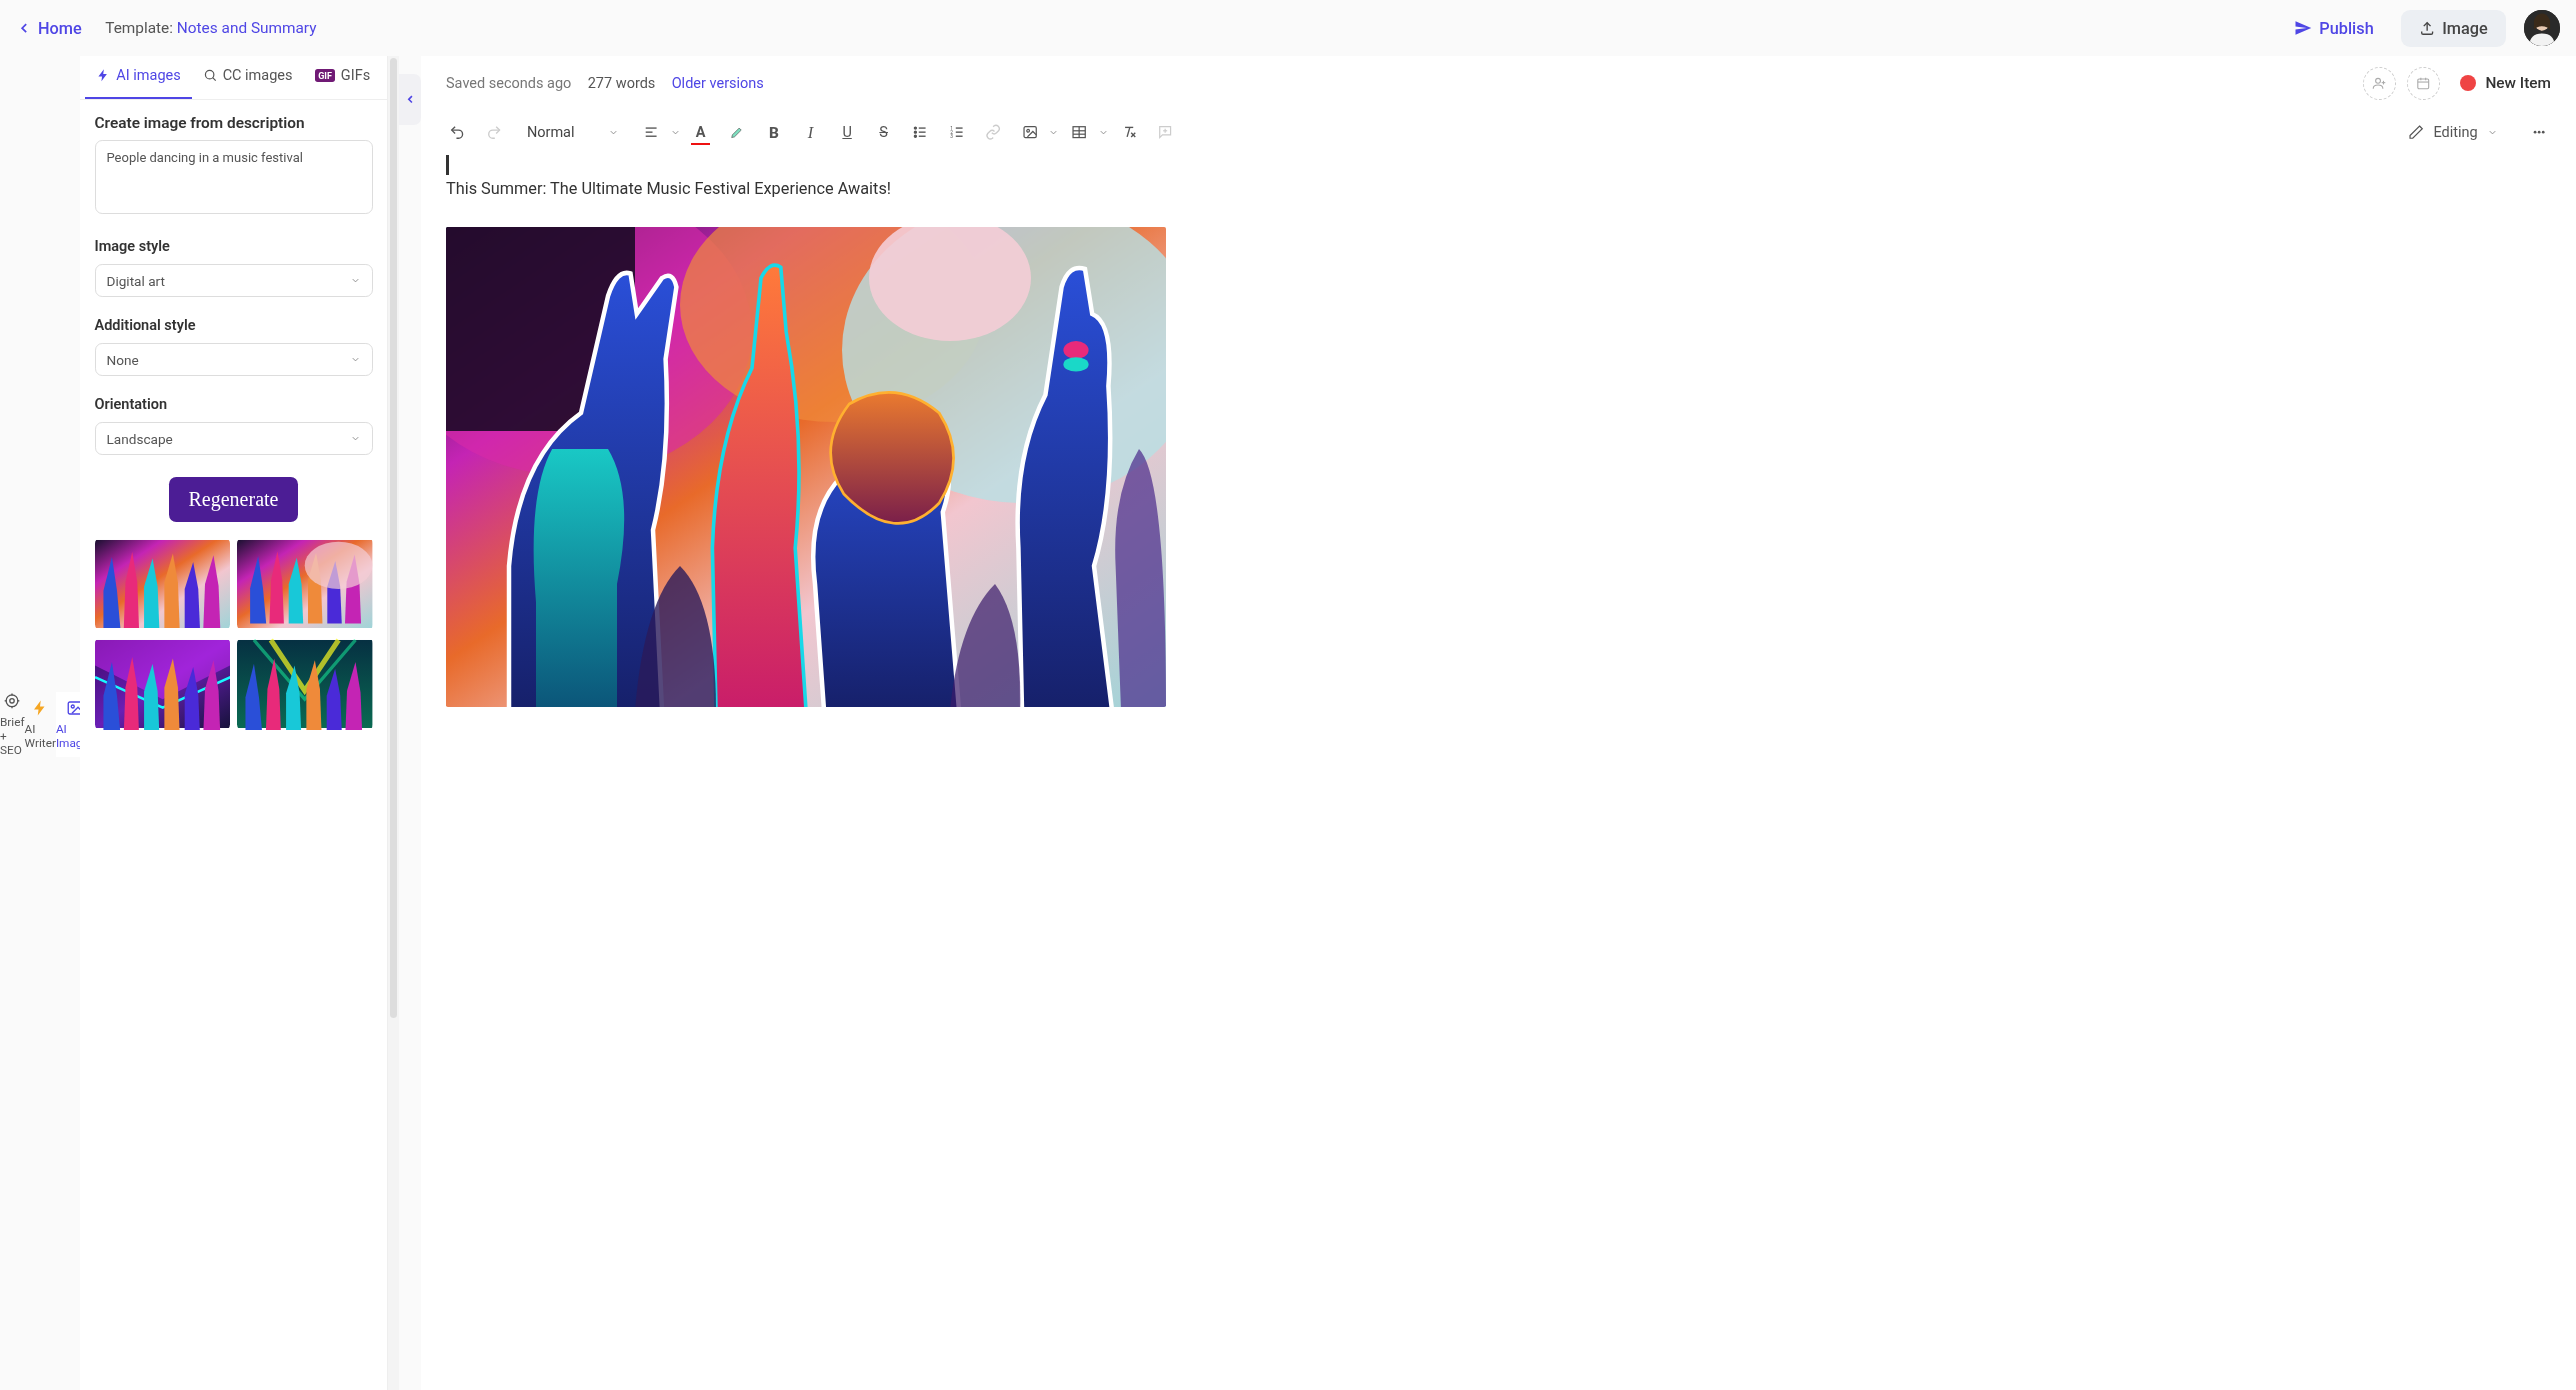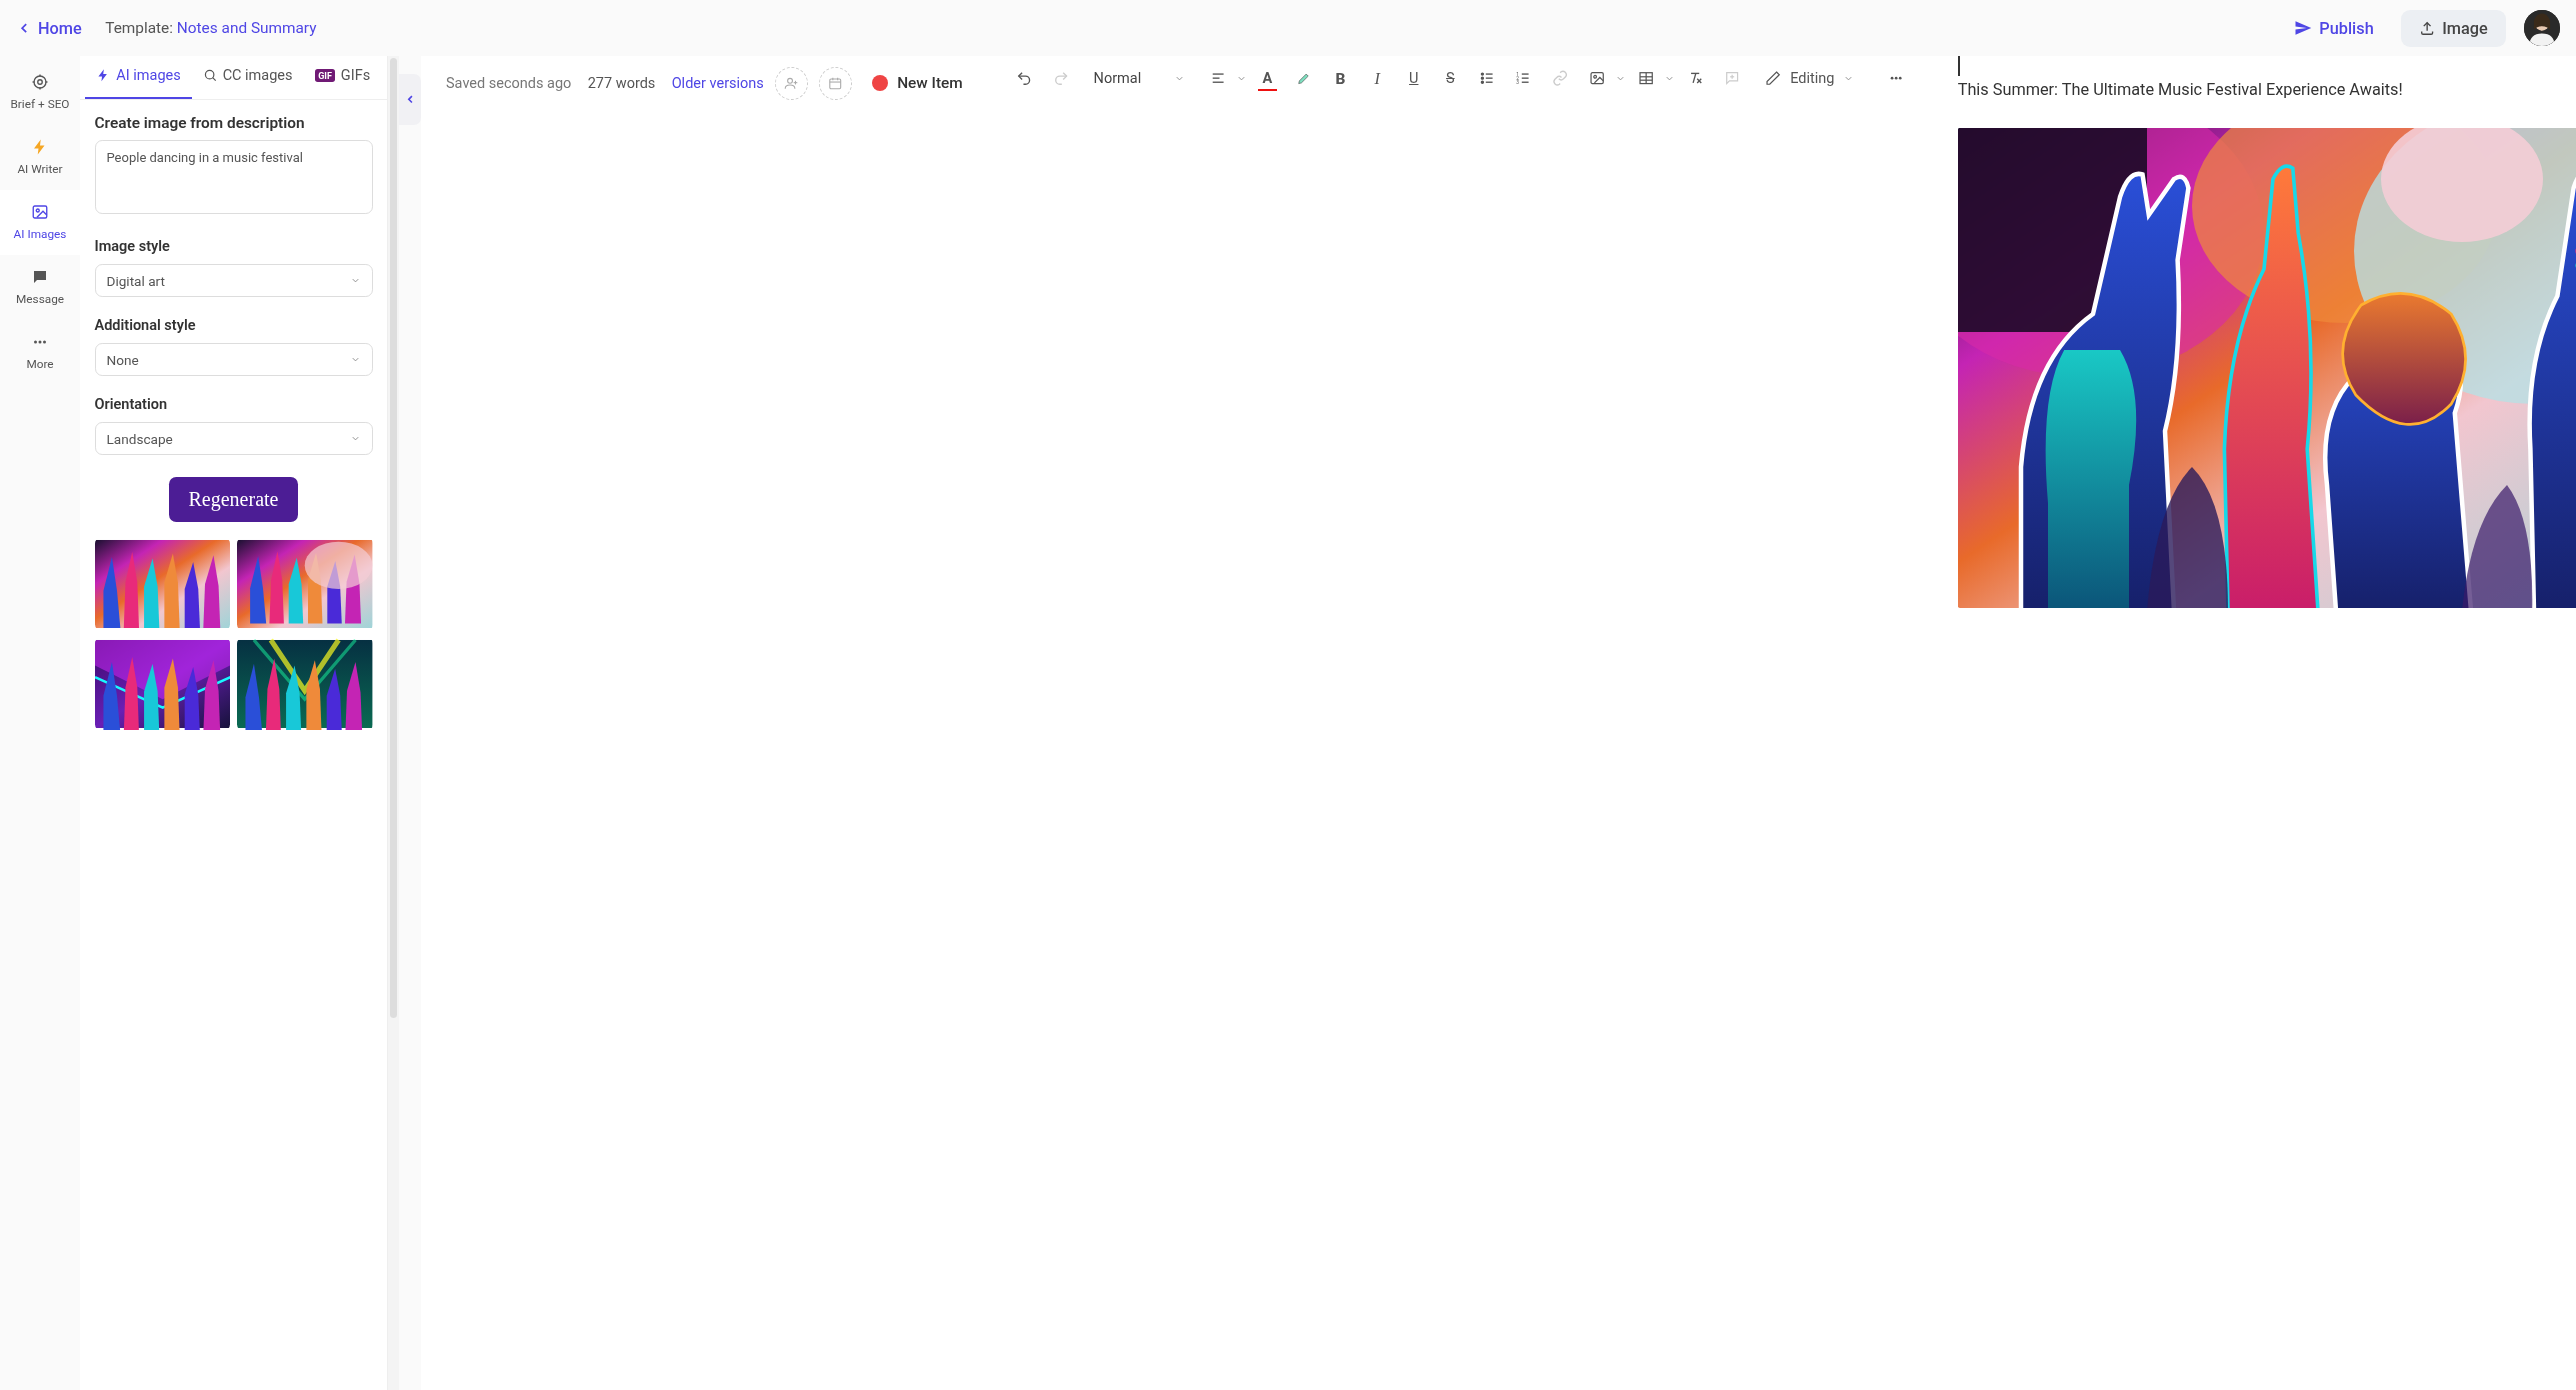--- a/index.html
+++ b/index.html
@@ -13,21 +13,21 @@
   .topbar-spacer { flex: 1; }
   .publish-btn { display: flex; align-items: center; gap: 7.2px; color: #4f46e5; font-size: 16.3px; font-weight: 500; padding: 9px 18px; border-radius: 9px; cursor: pointer; }
   .share-btn { display: flex; align-items: center; gap: 7.2px; color: #444; font-size: 16.3px; font-weight: 500; padding: 9px 18px; border-radius: 9px; background: #eceff3; cursor: pointer; margin-left: 9px; }
   .avatar { width: 36px; height: 36px; border-radius: 50%; margin-left: 18px; overflow: hidden; background: #333; display:flex;align-items:center;justify-content:center;}
   .avatar svg { width:36px;height:36px; }
   
   
   .main { display: flex; height: calc(100vh - 56px); }
   
   
-  .rail { width: 80px; background: #fafafa; display: flex; flex-direction: column; align-items: center; padding-top: 3.6px; }
+  .rail { width: 80px; background: #fafafa; display: flex; flex-direction: row; align-items: center; padding-top: 3.6px; }
   .rail-item { width: 100%; height: 65px; display: flex; flex-direction: column; align-items: center; justify-content: center; gap: 5.4px; font-size: 11.8px; color: #555; cursor: pointer; }
   .rail-item.active { background: #fff; color: #4f46e5; }
   .rail-item svg { width: 18px; height: 18px; }
   
   
   .panel-wrap { display:flex; }
   .panel { width: 308px; background: #fff; display: flex; flex-direction: column; border-right: 0.9px solid #eee; position:relative;}
   .panel-tabs { display: flex; border-bottom: 0.9px solid #eee; padding: 0 5.4px; }
   .ptab { padding: 11px 11px 12.7px; display: flex; align-items: center; gap: 5.4px; font-size: 14.5px; color: #555; cursor: pointer; border-bottom: 2.7px solid transparent; }
   .ptab.active { color: #4f46e5; border-bottom-color: #4f46e5; }
@@ -41,21 +41,21 @@
   .select { width: 100%; height: 33px; border: 0.9px solid #ddd; border-radius: 7.2px; padding: 0 11px; font-size: 13.6px; color: #555; display:flex;align-items:center;justify-content:space-between;cursor:pointer;}
   .regen-btn { display:block; margin: 22px auto 16.3px; background:#4c1d95;color:#fff;border:none;border-radius:7.2px;padding:11px 20px;font-size:20px;font-weight:500;cursor:pointer;font-family:Liberation Serif, serif;}
   .thumbs { display:grid; grid-template-columns: 1fr 1fr; gap:7.2px; }
   .thumb { height:92px; border-radius:5.4px; overflow:hidden; cursor:pointer; }
   .thumb svg { width:100%; height:100%; display:block;}
   .panel-scrollbar { width:11px; background:#f4f4f4;}
   .panel-scrollbar .sthumb { width:7.2px; margin:1.8px auto 0; height:72%; background:#ddd; border-radius:3.6px;}
   .collapse-tab { width:22px; background:#f1f1f4; border-radius:0 7.2px 7.2px 0; height:51px; margin-top:18px; display:flex;align-items:center;justify-content:center;cursor:pointer;color:#4f46e5;}
   
   
-  .editor { flex:1; background:#fff; display:flex; flex-direction:row; overflow:hidden;}
+  .editor { flex:1; background:#fff; display:flex; flex-direction:column; overflow:hidden;}
   .edtop { height:54px; display:flex;align-items:center; padding:0 25px; }
   .saved { color:#777; font-size:14.5px;}
   .words { color:#555; font-size:14.5px; margin-left:16.3px;}
   .older { color:#4f46e5; font-size:14.5px; margin-left:16.3px; cursor:pointer;}
   .circle-btn { width:33px;height:33px;border:0.9px dashed #ccc;border-radius:50%;display:flex;align-items:center;justify-content:center;color:#aaa;cursor:pointer;margin-left:11px;}
   .new-item { display:flex;align-items:center;gap:9px;margin-left:20px;font-size:15.4px;font-weight:500;color:#333;}
   .red-dot { width:16.3px;height:16.3px;border-radius:50%;background:#ef4444;}
   
   .toolbar { height:45px; display:flex;align-items:center; padding:0 20px; gap:3.6px;}
   .tool { width:33px;height:33px;display:flex;align-items:center;justify-content:center;color:#555;cursor:pointer;border-radius:5.4px;}

